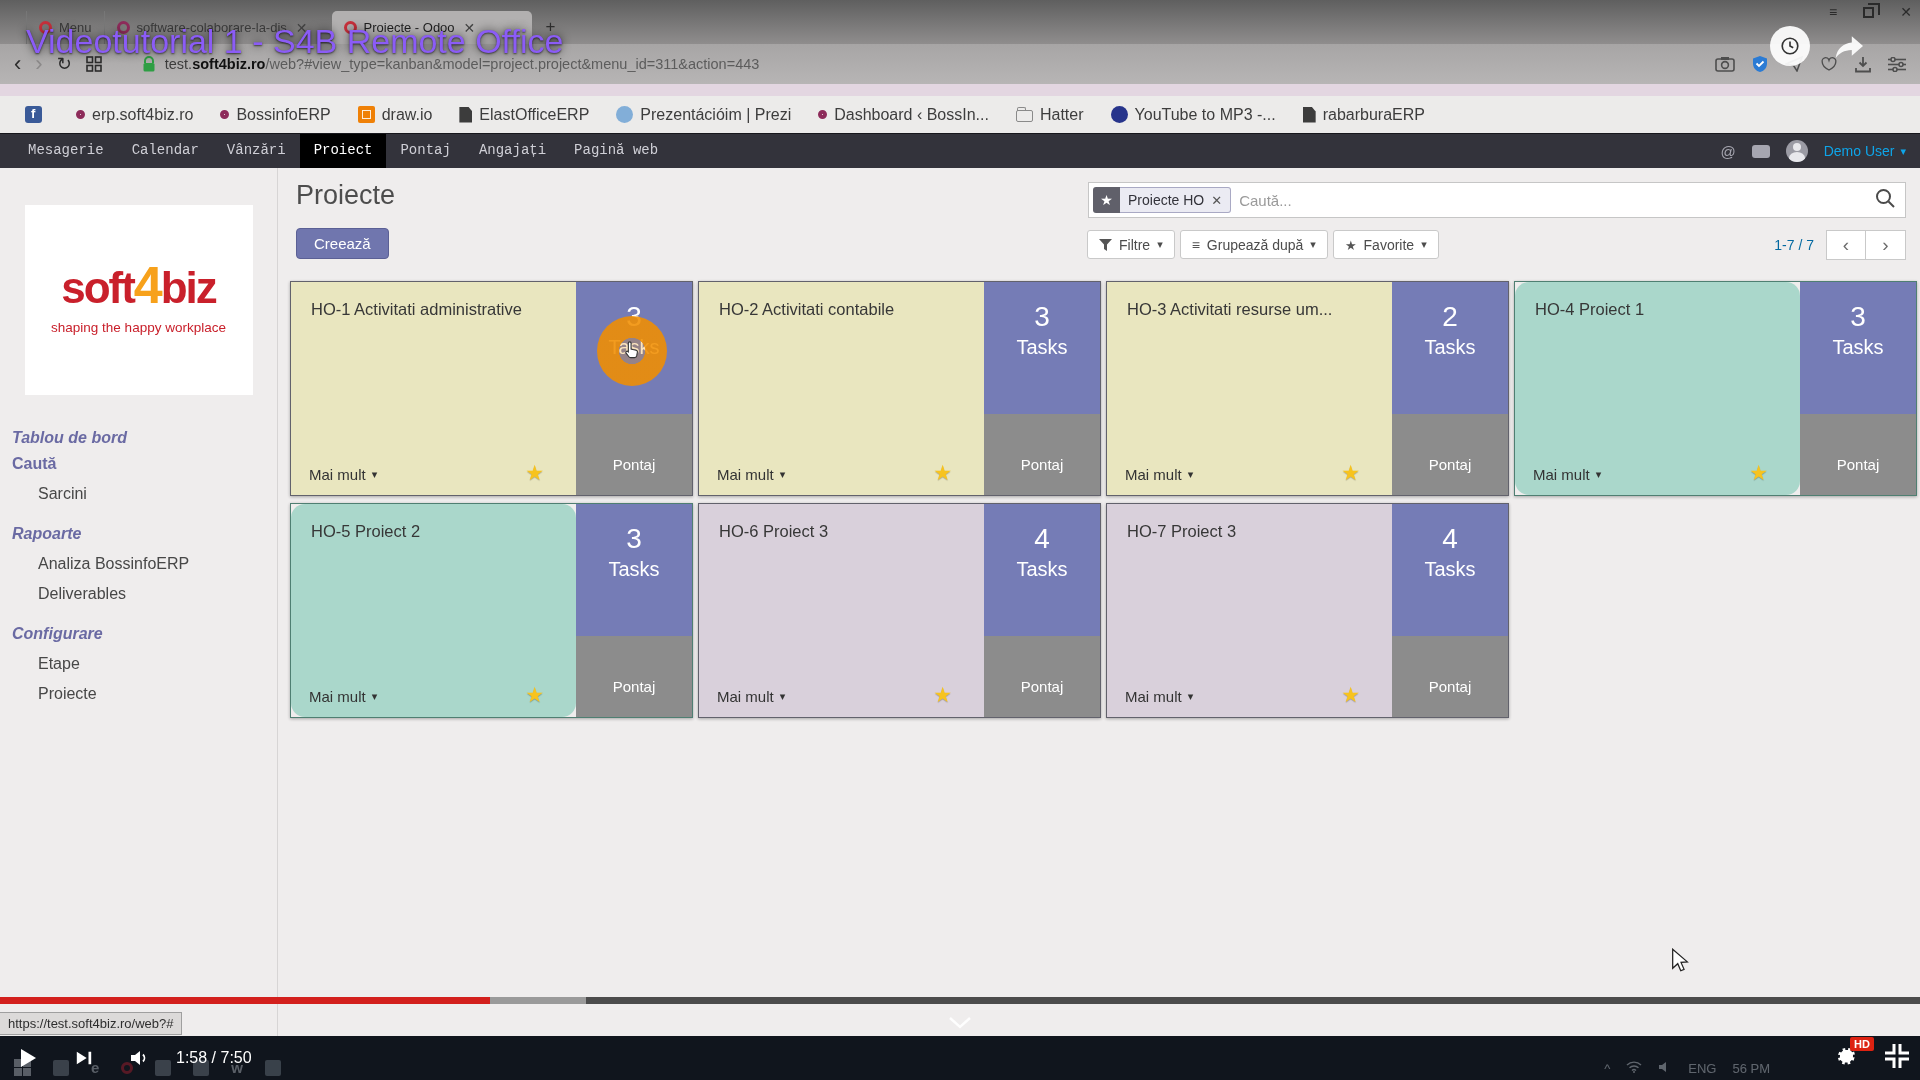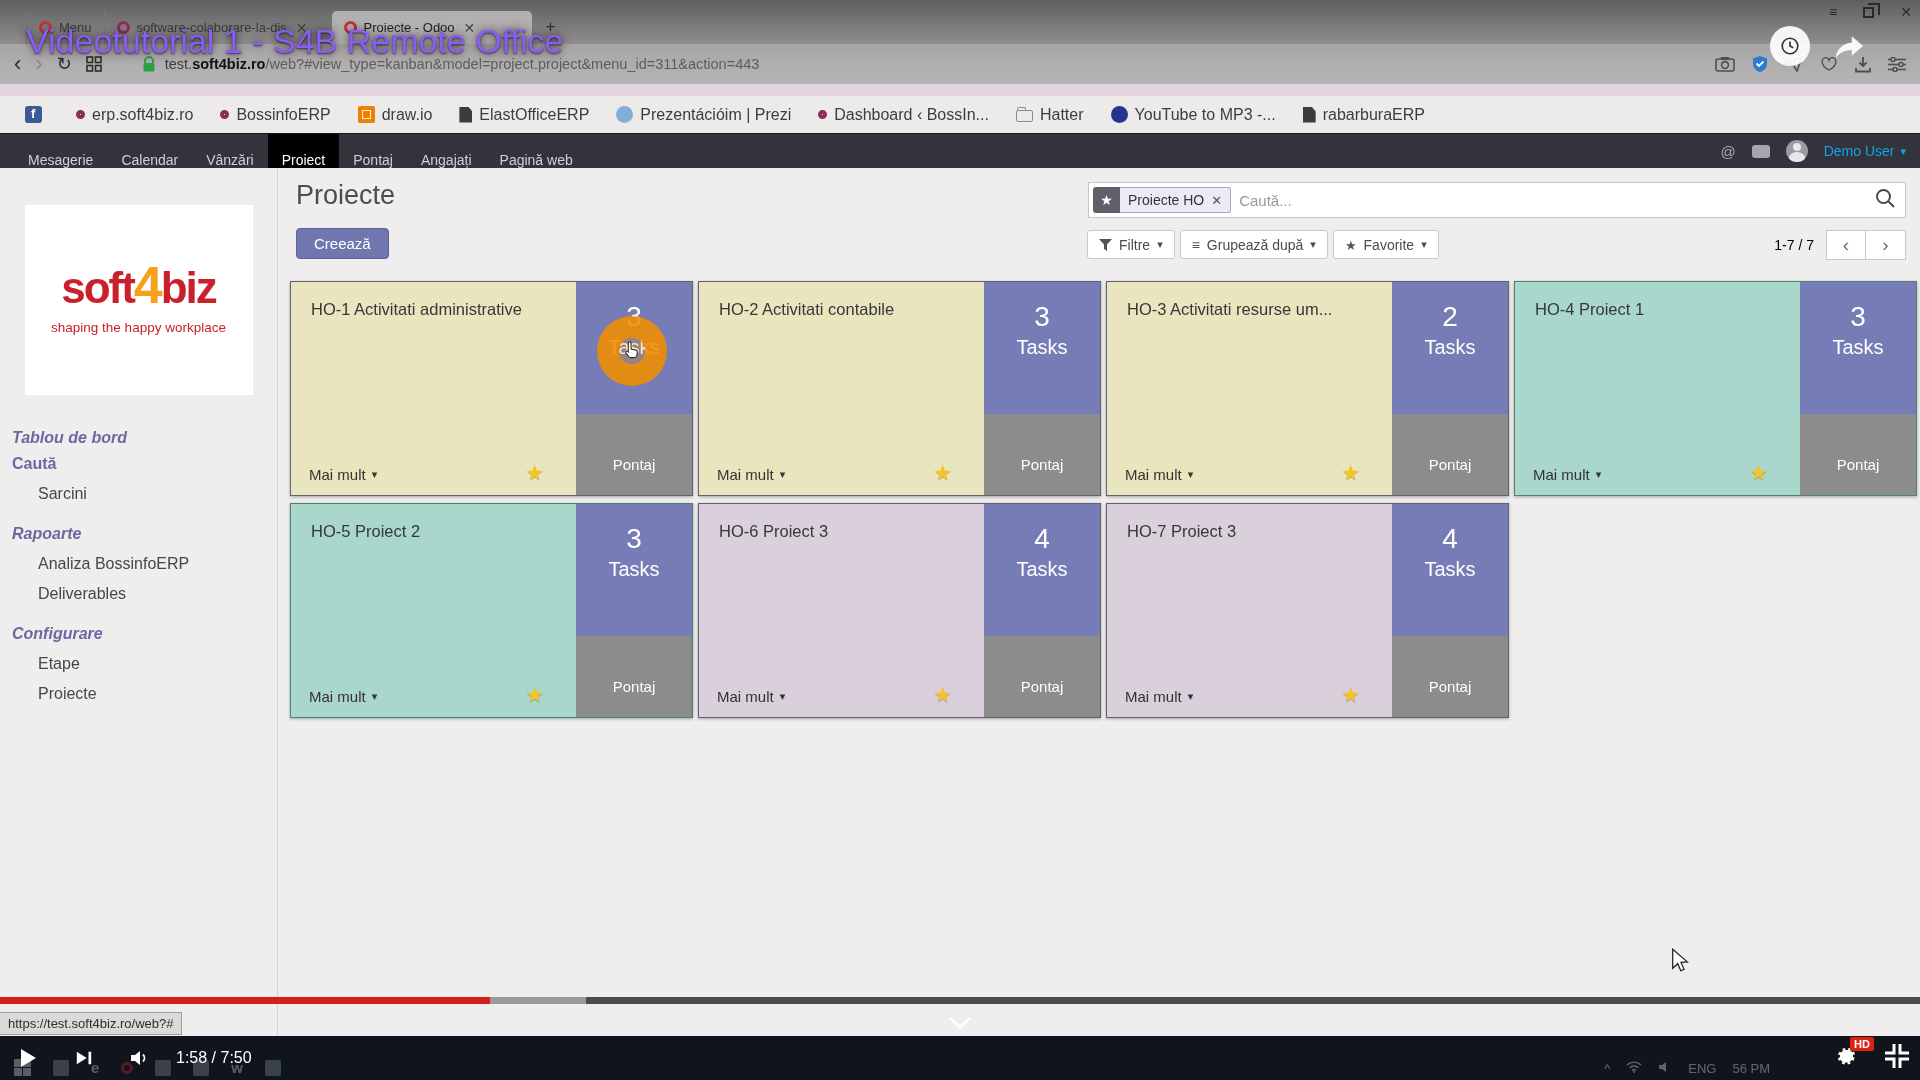--- a/index.html
+++ b/index.html
@@ -42,21 +42,21 @@
   .bi.c-square { background:var(--c); border-radius:2px; }
   .bi.c-square::after { content:""; position:absolute; inset:4px; border:1.5px solid rgba(255,255,255,.85); }
   .bi.c-circle { background:var(--c); border-radius:50%; }
   .bi.c-page { width:13px; height:16px; background:var(--c); clip-path:polygon(0 0,68% 0,100% 32%,100% 100%,0 100%); }
   .bi.c-folder { width:17px; height:12px; border:1.6px solid #8a8a8a; border-radius:2px; margin-top:3px; background:#ecebea; }
   .bi.c-folder::before { content:""; position:absolute; top:-4px; left:0; width:7px; height:3px; border:1.6px solid #8a8a8a; border-bottom:none; border-radius:2px 2px 0 0; }
 
   
   .odoonav { height:35px; background:#33333b; display:flex; align-items:center; color:#cfcfd6; font-size:14px; border-top:1px solid #17171c; }
   .odoonav .nav-left { display:flex; height:100%; align-items:stretch; padding-left:14px; }
-  .nav-item { display:flex; align-items:flex-end; padding:0 14px; cursor:default; }
+  .nav-item { display:flex; align-items:flex-start; padding:8px 14px; cursor:default;font-family:Liberation Mono, monospace; }
   .nav-item.c-active { background:#000; color:#fff; }
   .nav-right { margin-left:auto; display:flex; align-items:center; gap:16px; padding-right:14px; }
   .at-icon { font-size:15px; color:#a6a6b0; }
   .chat-icon { width:18px; height:13px; background:#a6a6b0; border-radius:3px; position:relative; }
   .chat-icon::after { content:""; position:absolute; left:3px; bottom:-4px; border:4px solid transparent; border-top-color:#a6a6b0; }
   .avatar { width:22px; height:22px; border-radius:50%; background:#9b9ba4; position:relative; overflow:hidden; }
   .avatar::before { content:""; position:absolute; top:3px; left:7px; width:8px; height:8px; border-radius:50%; background:#e8e8ec; }
   .avatar::after { content:""; position:absolute; top:12px; left:3px; width:16px; height:12px; border-radius:50% 50% 0 0; background:#e8e8ec; }
   .username { color:#0ea5e9; display:flex; align-items:center; gap:6px; }
   .caret::after { content:"▾"; font-size:11px; }
@@ -86,30 +86,30 @@
   .search-placeholder { color:#9a9a9a; font-size:15px; }
   .magnifier { margin-left:auto; }
   
   .toolbar { position:absolute; top:60px; left:18px; right:14px; height:32px; }
   .btn-create { position:absolute; left:0; top:0; background:#7076ae; border:1px solid #5b6095; color:#fff; font-size:15px; padding:6px 17px; border-radius:4px; }
   .filtergroup { position:absolute; left:791px; top:2px; display:flex; gap:5px; }
   .fbtn { display:flex; align-items:center; gap:7px; background:#fff; border:1px solid #c9c9c9; border-radius:3px; height:29px; padding:0 11px; font-size:14px; color:#4c4c4c; }
   .glyph-lines { font-size:14px; color:#555; }
   .star-glyph::after { content:"★"; color:#555; font-size:13px; }
   .pager { position:absolute; right:0; top:2px; display:flex; align-items:center; gap:12px; }
-  .pager-text { font-size:14px; color:#000000; }
+  .pager-text { font-size:14px; color:#0369a1; }
   .pager-btns { display:flex; }
   .pbtn { width:40px; height:30px; background:#fff; border:1px solid #c9c9c9; color:#6c6c6c; font-size:19px; display:flex; align-items:center; justify-content:center; }
   .pbtn + .pbtn { border-left:none; }
 
   
   .kanban { position:absolute; top:113px; left:12px; width:1632px; display:flex; flex-wrap:wrap; gap:7px 5px; }
   .card { width:403px; height:215px; display:flex; border:1px solid #62626c; box-shadow:0 1px 3px rgba(0,0,0,.3); position:relative; }
   .card.c-cream  .card-main { background:#e9e6bf;padding-left:12px; }
-  .card.c-teal   .card-main { background:#aad7cb; }
+  .card.c-teal   .card-main { background:#aad7cb;border-radius:14px; }
   .card.c-lavender .card-main { background:#d9d0db; }
   .card.c-teal { border-color:#4f7f72; }
   .card-main { flex:1; position:relative; }
   .card-title { position:absolute; top:18px; left:20px; right:10px; font-size:16.5px; color:#373737; white-space:nowrap; overflow:hidden; text-overflow:ellipsis; }
   .card-more { position:absolute; bottom:12px; left:18px; font-size:15px; color:#333; display:flex; gap:6px; align-items:center; }
   .card-star { position:absolute; bottom:10px; right:32px; }
   .card-star::after { content:"★"; color:#f7c31e; font-size:21px; text-shadow:0 1px 1px rgba(0,0,0,.25); }
   .card-side { width:116px; flex:none; display:flex; flex-direction:column; }
   .cell-tasks { height:132px; background:#757cb6; color:#fff; text-align:center; padding-top:20px; position:relative; }
   .tasks-num { font-size:28px; line-height:30px; }

